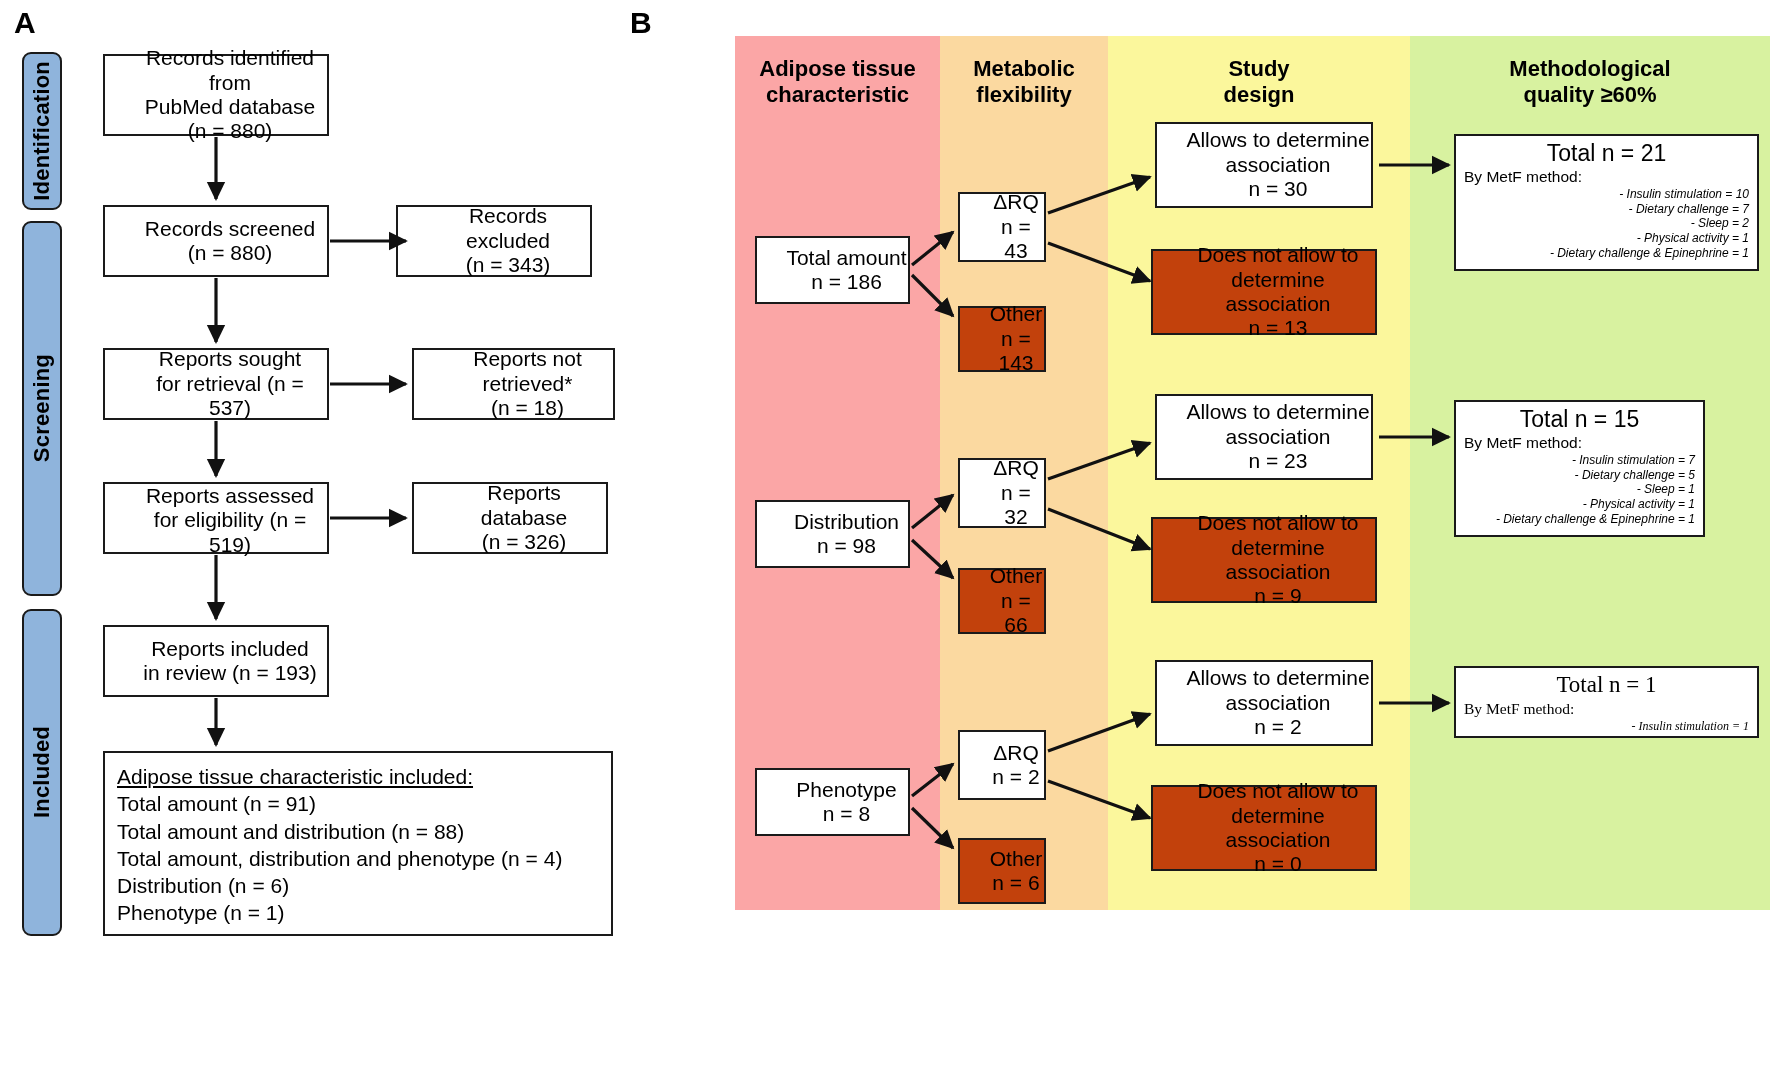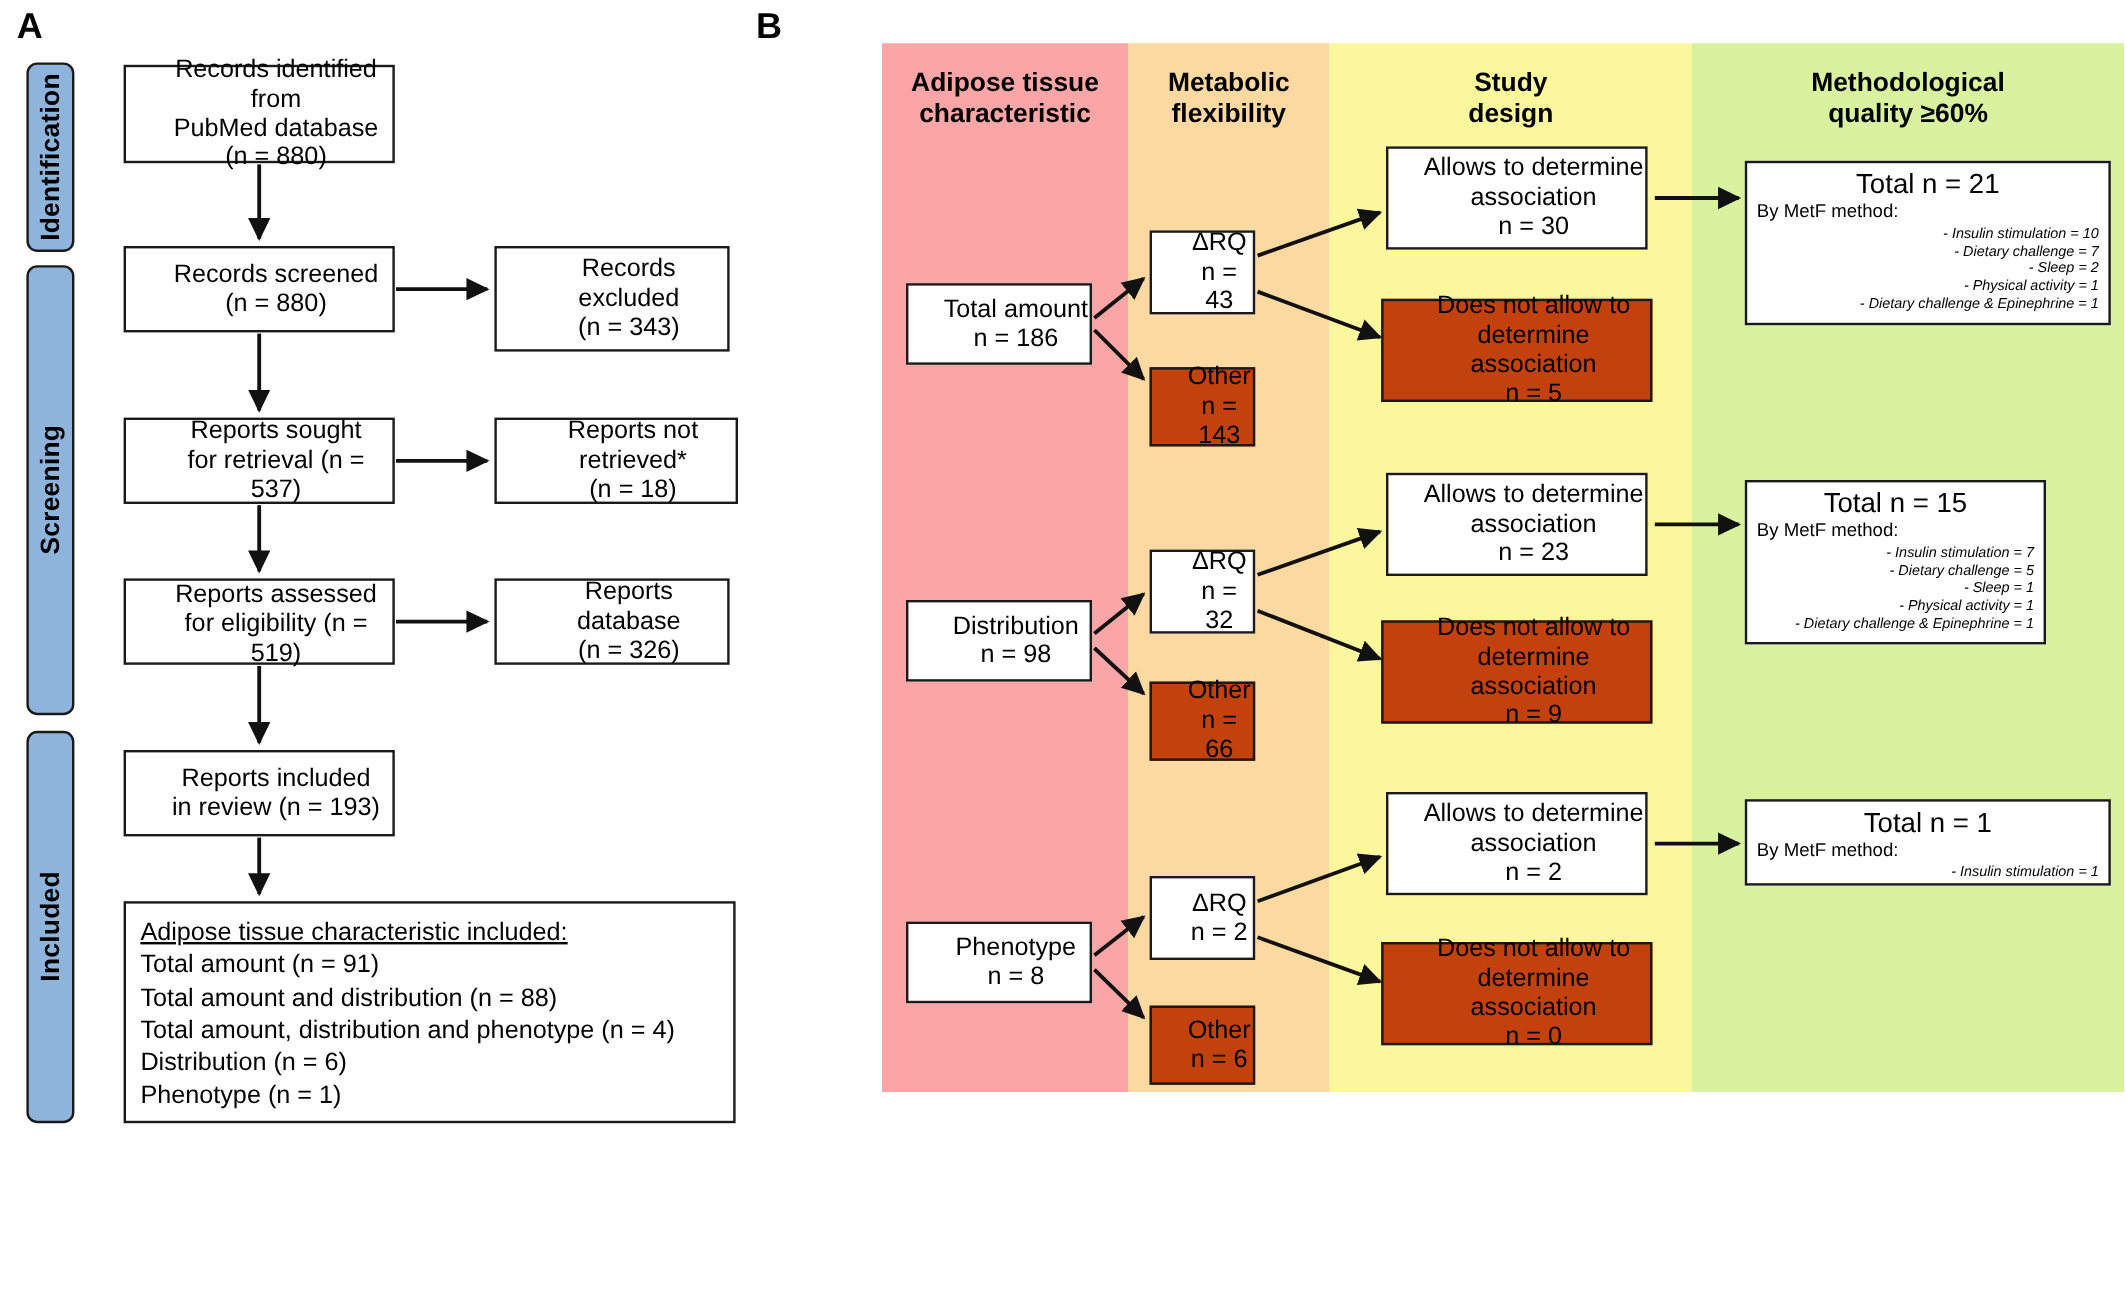--- a/index.html
+++ b/index.html
@@ -73,21 +73,21 @@
 <div class="box" style="left:103px;top:54px;width:226px;height:82px;">
   <span class="ln">Records identified from</span>
   <span class="ln">PubMed database</span>
   <span class="ln">(n = 880)</span>
 </div>
 
 <div class="box" style="left:103px;top:205px;width:226px;height:72px;">
   <span class="ln">Records screened</span>
   <span class="ln">(n = 880)</span>
 </div>
-<div class="box" style="left:412px;top:205px;width:196px;height:88px;">
+<div class="box" style="left:396px;top:205px;width:196px;height:72px;">
   <span class="ln">Records excluded</span>
   <span class="ln">(n = 343)</span>
 </div>
 
 <div class="box" style="left:103px;top:348px;width:226px;height:72px;">
   <span class="ln">Reports sought</span>
   <span class="ln">for retrieval (n = 537)</span>
 </div>
 <div class="box" style="left:412px;top:348px;width:203px;height:72px;">
   <span class="ln">Reports not retrieved*</span>
@@ -154,21 +154,21 @@
   <span class="ln">n = 143</span>
 </div>
 <div class="box" style="left:1155px;top:122px;width:218px;height:86px;">
   <span class="ln">Allows to determine</span>
   <span class="ln">association</span>
   <span class="ln">n = 30</span>
 </div>
 <div class="box gray" style="left:1151px;top:249px;width:226px;height:86px;">
   <span class="ln">Does not allow to</span>
   <span class="ln">determine association</span>
-  <span class="ln">n = 5</span>
+  <span class="ln">n = 13</span>
 </div>
 <div class="qbox" style="left:1454px;top:134px;width:305px;height:137px;">
   <span class="qtitle">Total n = 21</span>
   <span class="qsub">By MetF method:</span>
   <span class="qitem">- Insulin stimulation = 10</span>
   <span class="qitem">- Dietary challenge = 7</span>
   <span class="qitem">- Sleep = 2</span>
   <span class="qitem">- Physical activity = 1</span>
   <span class="qitem">- Dietary challenge &amp; Epinephrine = 1</span>
 </div>
@@ -220,21 +220,21 @@
 <div class="box" style="left:1155px;top:660px;width:218px;height:86px;">
   <span class="ln">Allows to determine</span>
   <span class="ln">association</span>
   <span class="ln">n = 2</span>
 </div>
 <div class="box gray" style="left:1151px;top:785px;width:226px;height:86px;">
   <span class="ln">Does not allow to</span>
   <span class="ln">determine association</span>
   <span class="ln">n = 0</span>
 </div>
-<div class="qbox" style="left:1454px;top:666px;width:305px;height:72px;">
+<div class="qbox" style="left:1454px;top:666px;width:305px;height:72px;font-family:Liberation Serif, serif;">
   <span class="qtitle">Total n = 1</span>
   <span class="qsub">By MetF method:</span>
   <span class="qitem">- Insulin stimulation = 1</span>
 </div>
 
 <svg class="arrows" viewBox="0 0 1772 1076">
   <defs>
     <marker id="ah" markerWidth="7" markerHeight="7" refX="5.4" refY="3.2" orient="auto" markerUnits="strokeWidth">
       <path d="M0,0.3 L6,3.2 L0,6.1 z" fill="#111"></path>
     </marker>

